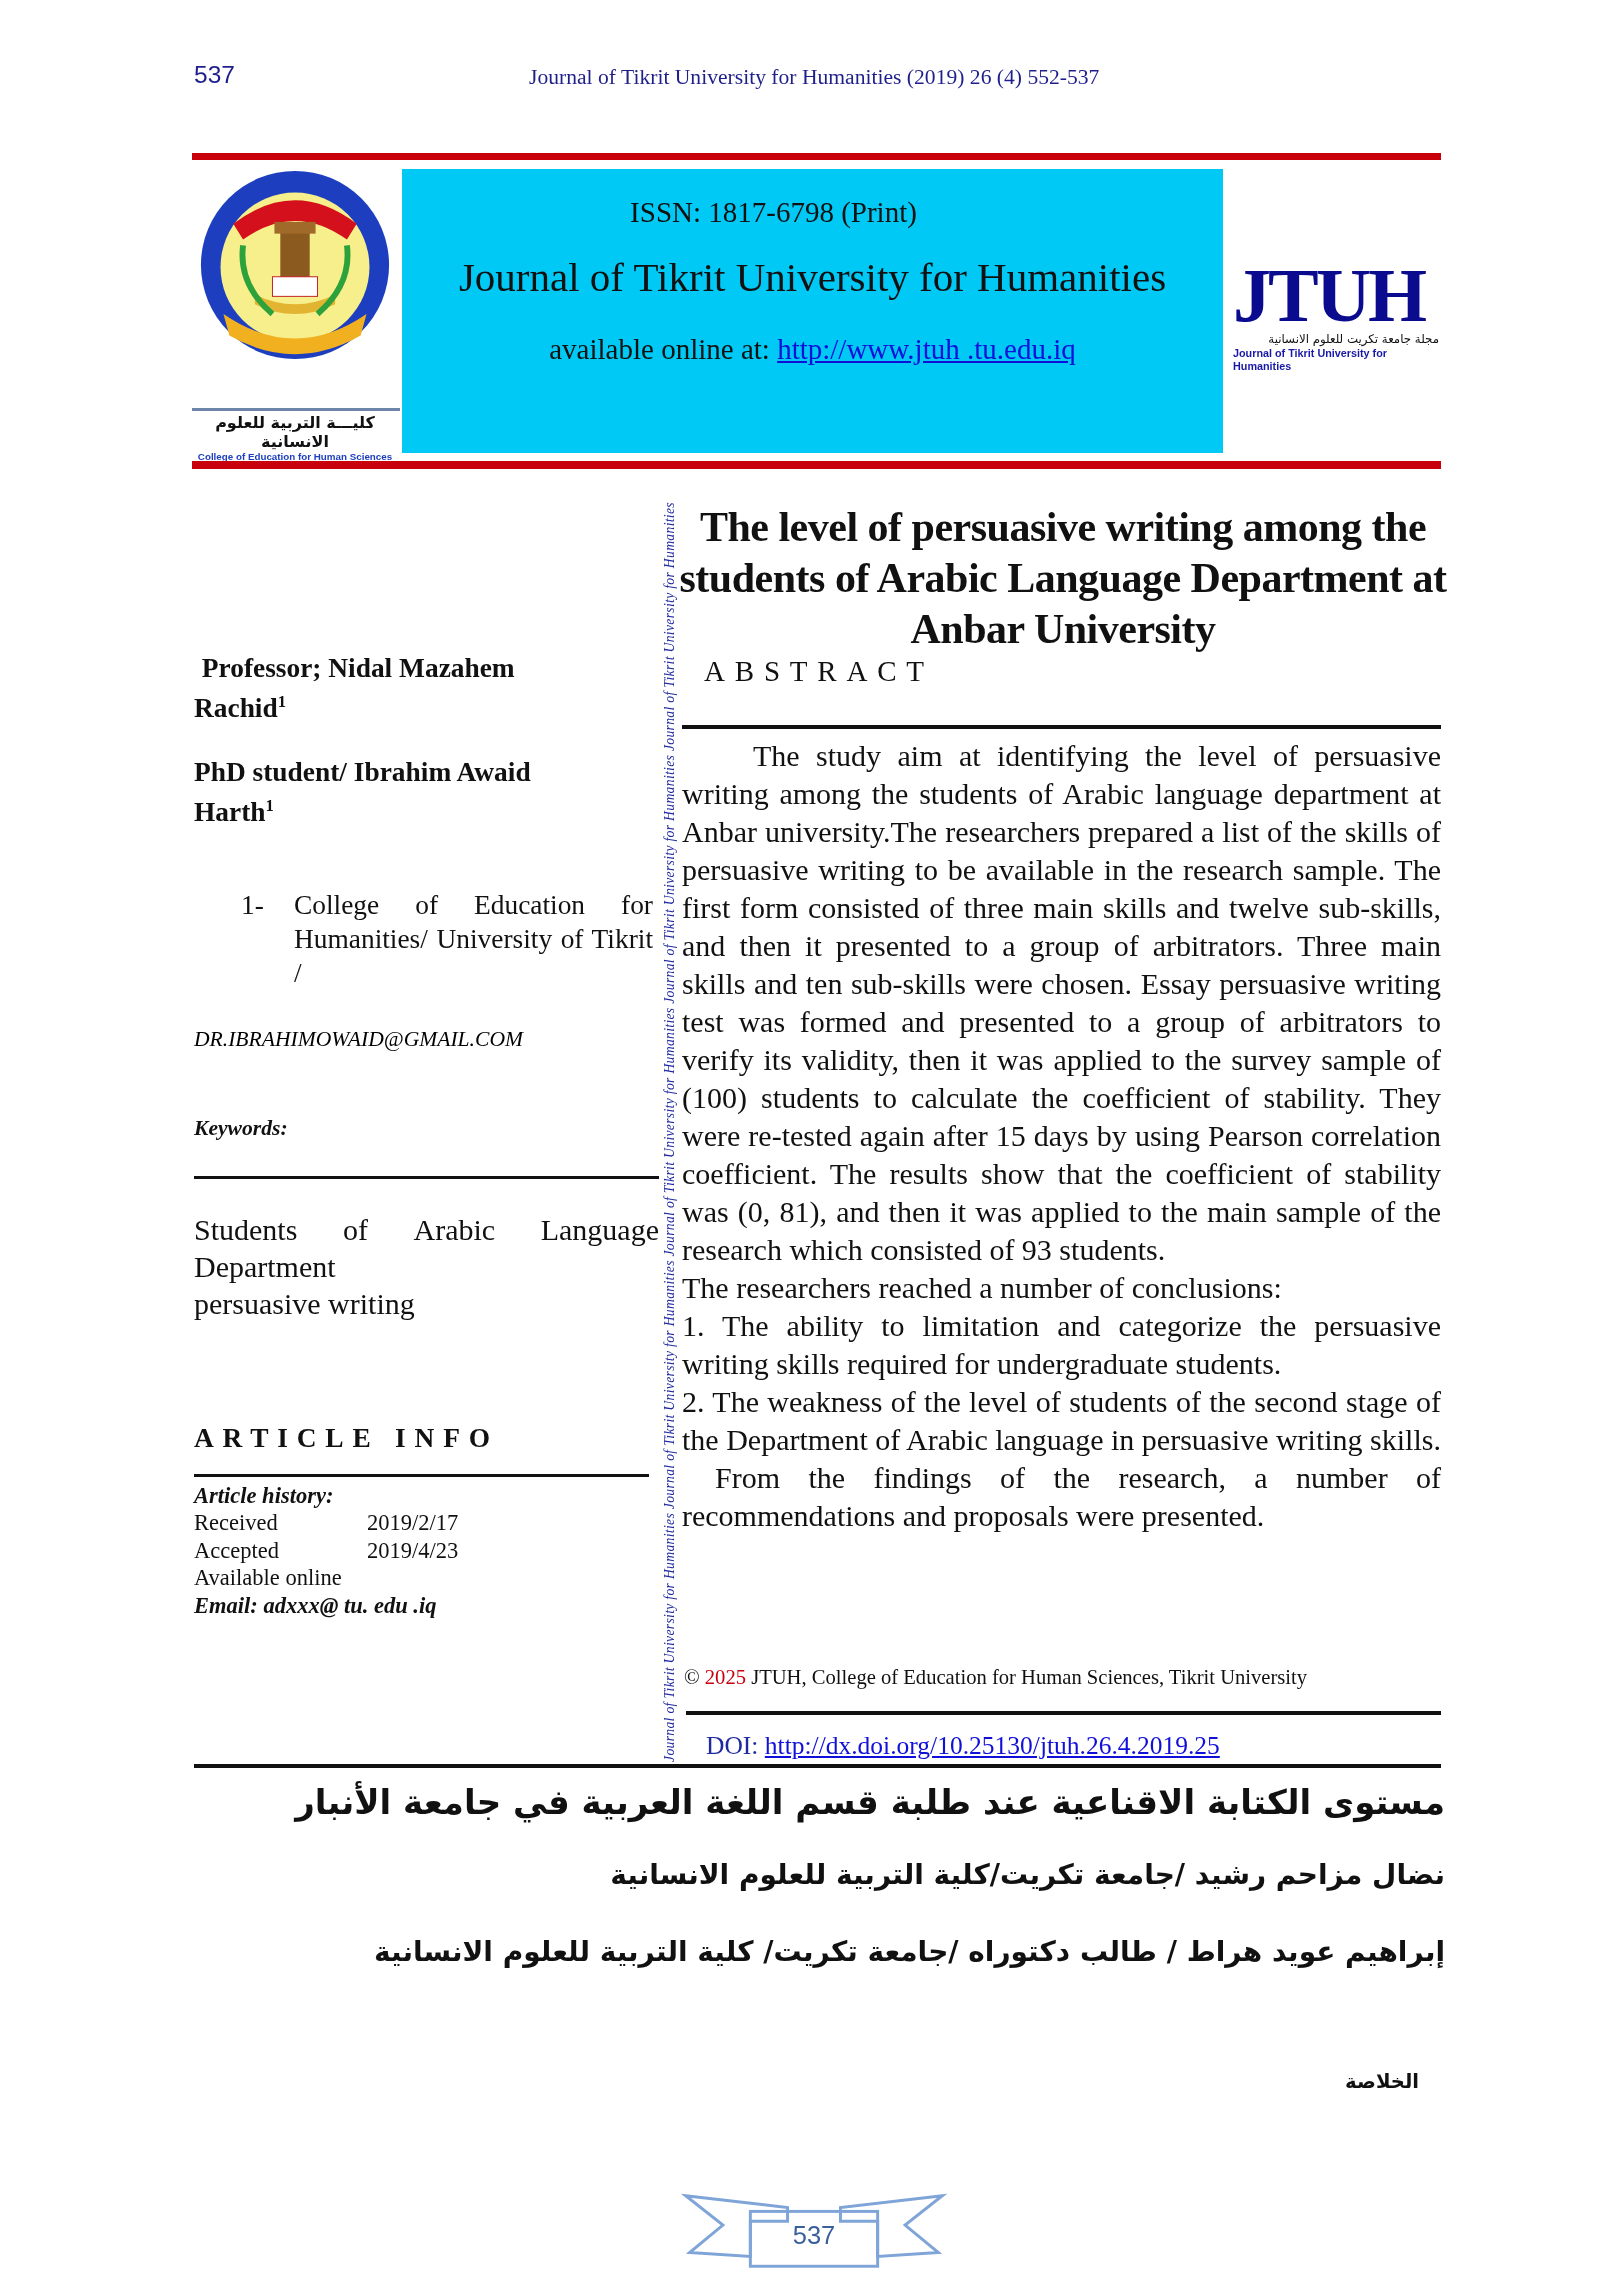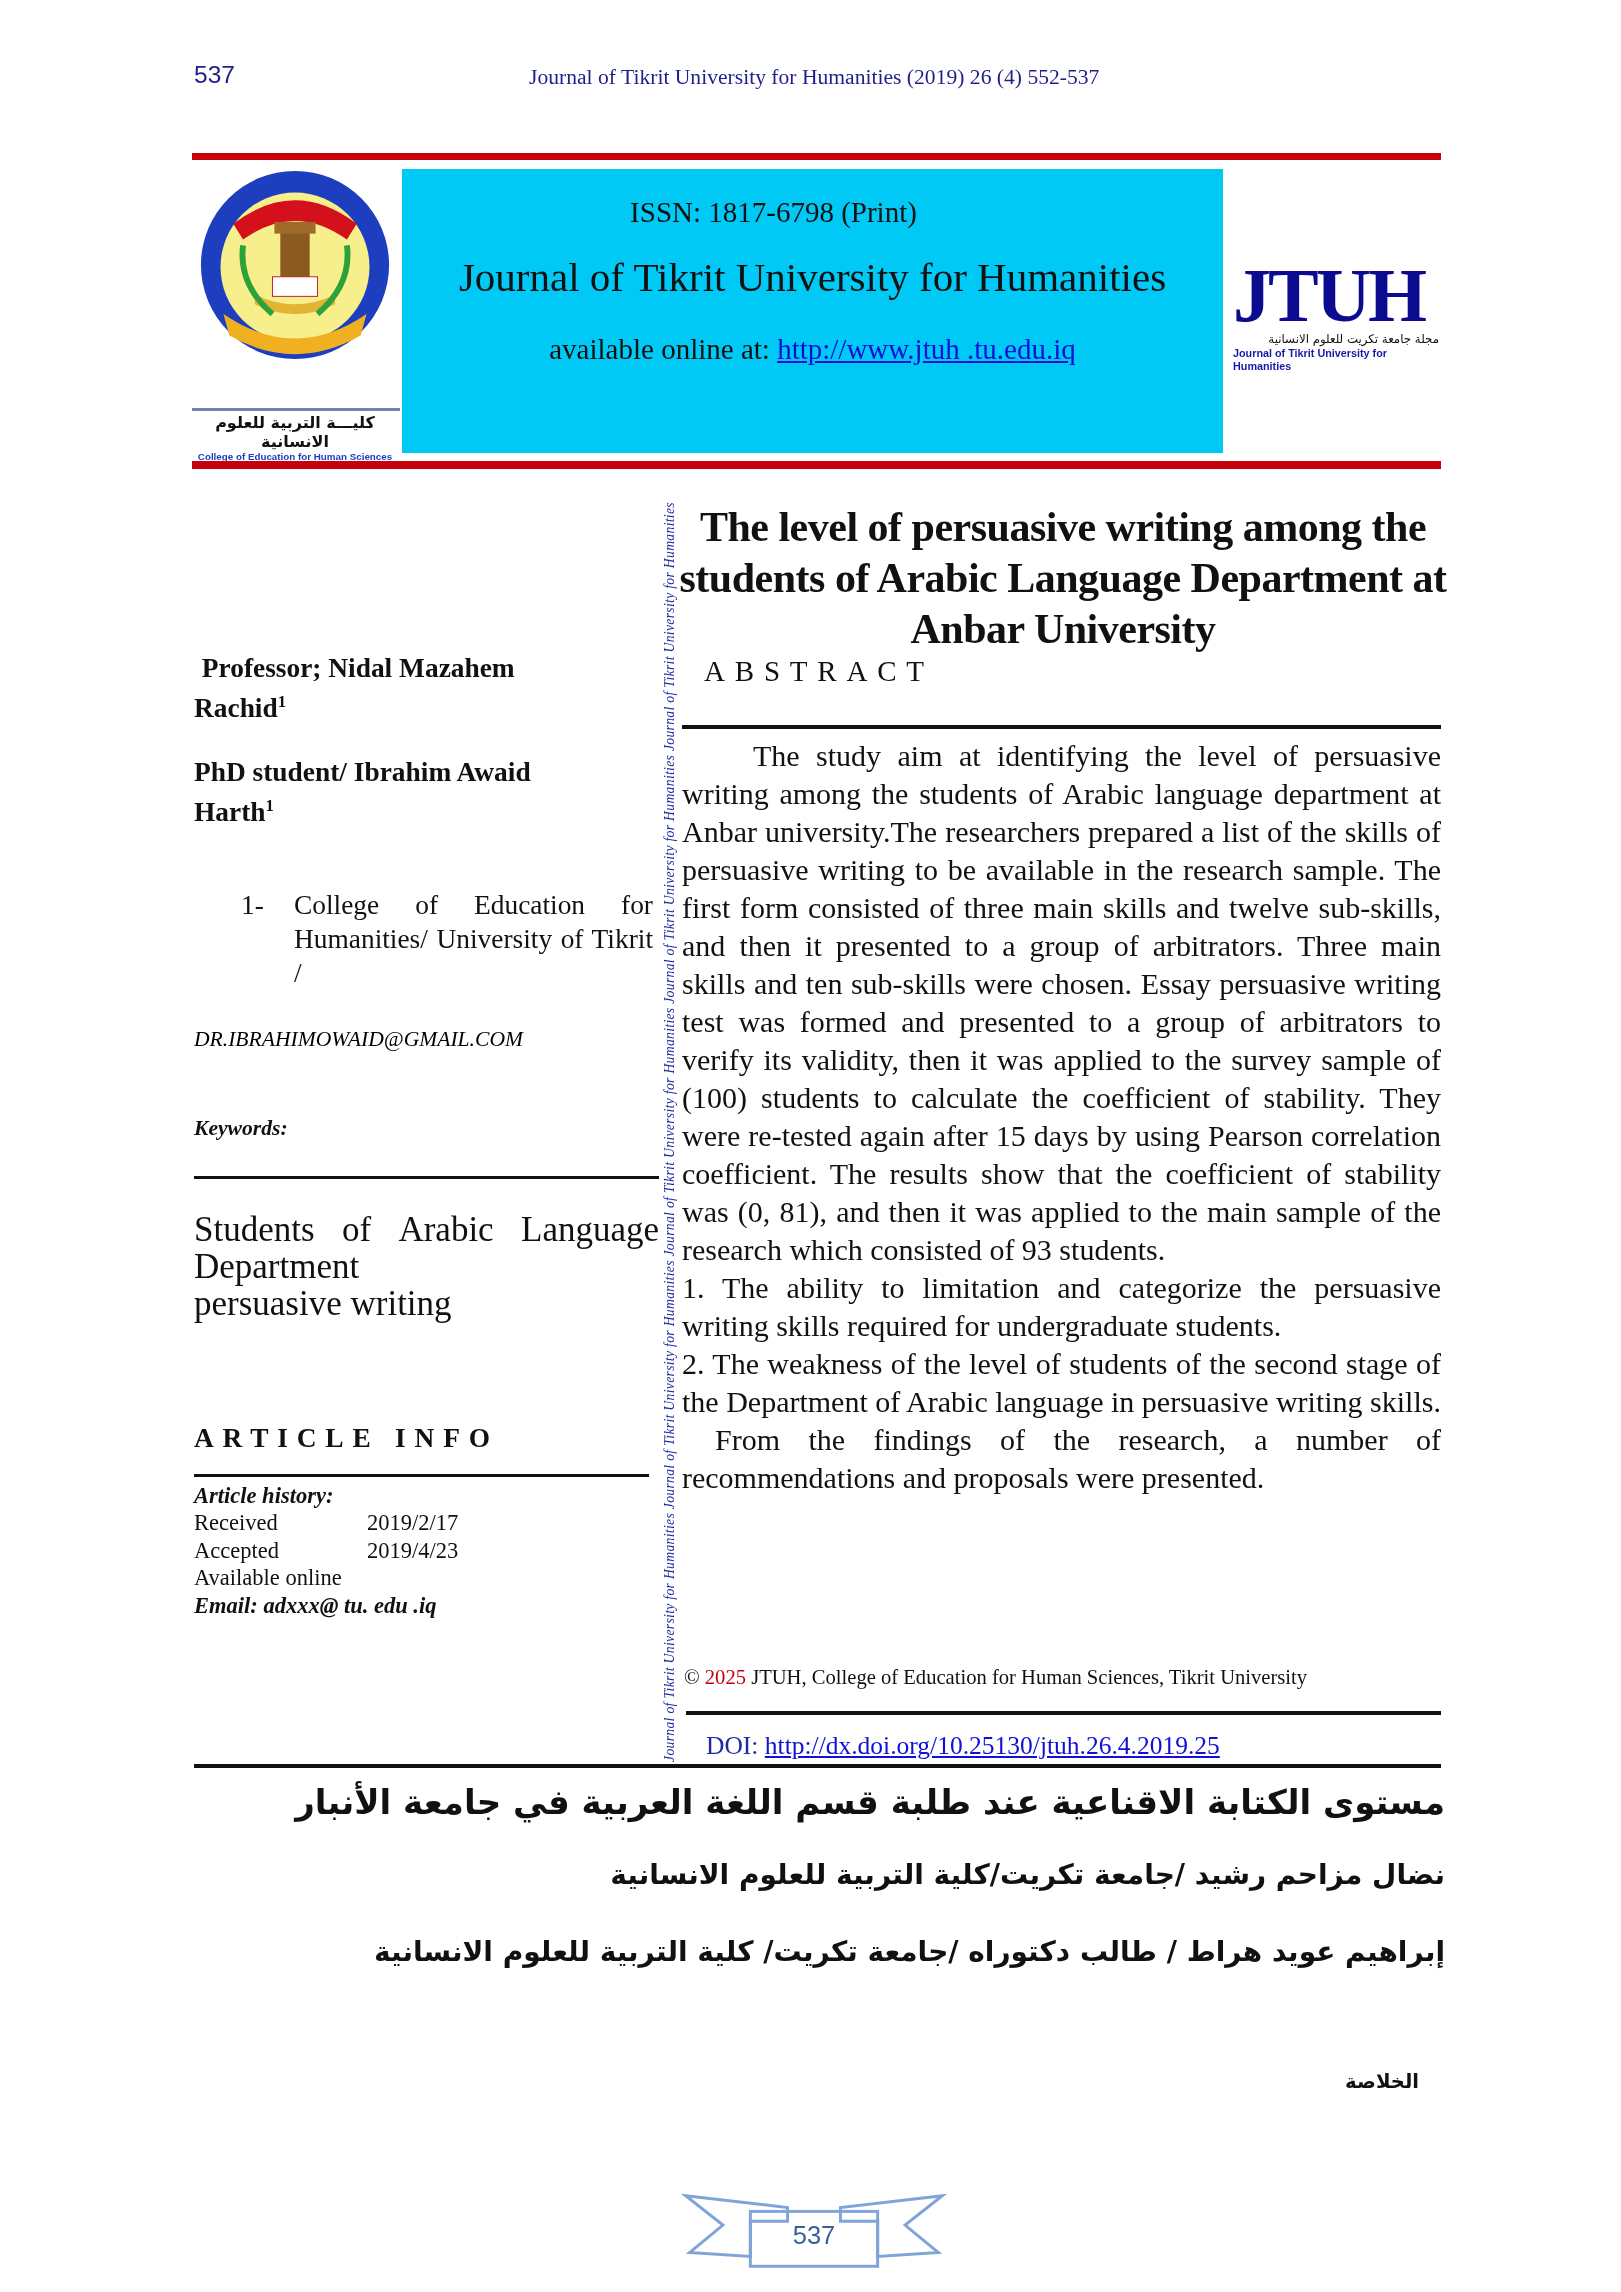--- a/index.html
+++ b/index.html
@@ -22,21 +22,21 @@
   .title { left:676px; top:502px; width:774px; text-align:center; font-weight:bold; font-size:42px; line-height:51px; letter-spacing:-0.5px; }
   .abstract-head { left:704px; top:655px; font-size:29px; letter-spacing:9.8px; }
   .rule { height:3.9px; background:#111; }
   .author { left:194px; font-weight:bold; font-size:27.4px; line-height:34px; }
   .author sup { font-size:16.7px; }
   .affil { left:241px; top:888px; width:412px; font-size:27.4px; line-height:34px; }
   .affil .num { position:absolute; left:0; top:0; }
   .affil .txt { margin-left:53px; text-align:justify; text-align-last:left; }
   .email-red { left:194px; top:1027px; font-style:italic; font-size:21.6px; color:#000000; }
   .kw-label { left:194px; top:1116px; font-style:italic; font-weight:bold; font-size:21.6px; }
-  .kw-text { left:194px; top:1211px; width:465px; font-size:35px; line-height:37px; }
+  .kw-text { left:194px; top:1211px; width:465px; font-size:30px; line-height:37px; }
   .kw-line1 { display:flex; justify-content:space-between; }
   .artinfo { left:194px; top:1423px; font-weight:bold; font-size:27.4px; letter-spacing:8.8px; }
   .hist { left:194px; top:1482px; font-size:22.5px; line-height:27.4px; }
   .hist .label { display:inline-block; width:173px; }
   .hist .bi { font-style:italic; font-weight:bold; }
   .sidebar { left:655px; top:588px; width:29px; height:1088px; }
   .sidebar span { position:absolute; left:50%; top:50%; transform:translate(-50%,-50%) rotate(-90deg); white-space:nowrap; font-style:italic; font-size:13.7px; color:#1f2aa0; letter-spacing:0.3px; }
   .abstract-body { left:682px; top:737px; width:759px; font-size:30px; line-height:38px; text-align:justify; }
   .abstract-body p { margin:0; }
   .indent1 { text-indent:71px; }
@@ -134,20 +134,21 @@
   <div>Available online</div>
   <div class="bi">Email: adxxx@ tu. edu .iq</div>
 </div>
 
 <div class="abs sidebar">
   <span>Journal of Tikrit University for Humanities   Journal of Tikrit University for Humanities   Journal of Tikrit University for Humanities   Journal of Tikrit University for Humanities   Journal of Tikrit University for Humanities</span>
 </div>
 
 <div class="abs abstract-body">
   <p class="indent1">The study aim at identifying the level of persuasive writing among the students of Arabic language department at Anbar university.The researchers prepared a list of the skills of persuasive writing to be available in the research sample. The first form consisted of three main skills and twelve sub-skills, and then it presented to a group of arbitrators. Three main skills and ten sub-skills were chosen. Essay persuasive writing test was formed and presented to a group of arbitrators to verify its validity, then it was applied to the survey sample of (100) students to calculate the coefficient of stability. They were re-tested again after 15 days by using Pearson correlation coefficient. The results show that the coefficient of stability was (0, 81), and then it was applied to the main sample of the research which consisted of 93 students.</p>
+  <p>The researchers reached a number of conclusions:</p>
   <p>1. The ability to limitation and categorize the persuasive writing skills required for undergraduate students.</p>
   <p>2. The weakness of the level of students of the second stage of the Department of Arabic language in persuasive writing skills.</p>
   <p class="indent2">From the findings of the research, a number of recommendations and proposals were presented.</p>
 </div>
 
 <div class="abs copyright">
   <span>©</span>
   <span class="yr">2025</span><span> JTUH, College of Education for Human Sciences, Tikrit University</span>
 </div>
 

